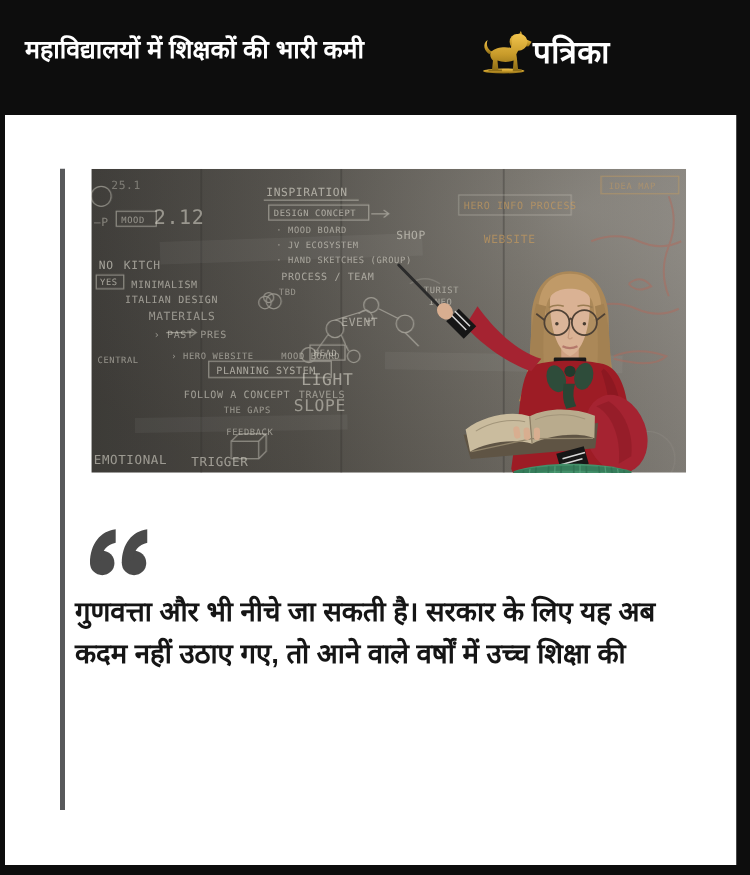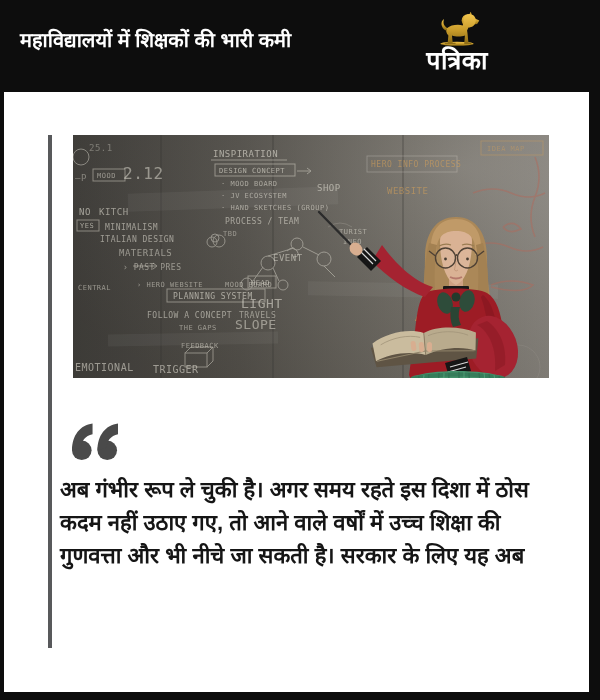--- a/index.html
+++ b/index.html
@@ -12,21 +12,21 @@
     --quote_text_color:#151515;
   }
   *{box-sizing:border-box;margin:0;padding:0;}
   body{font-family:"Liberation Sans","DejaVu Sans",sans-serif;background:#000;}
   .page{position:relative;width:600px;height:700px;background:var(--header_bg);overflow:hidden;}
 
   
   .header{position:absolute;left:0;top:0;width:516px;height:92px;background:var(--header_bg);
     display:flex;align-items:center;justify-content:space-between;padding:0 28px 12px 20px;}
   .headline{color:var(--headline_color);font-size:20px;font-weight:700;line-height:1.25;max-width:420px;}
-  .logo{display:flex;flex-direction:column;align-items:center;margin-top:4px;}
+  .logo{display:flex;flex-direction:row;align-items:center;margin-top:4px;}
   .brand{color:#fff;font-size:25px;font-weight:700;line-height:1.05;letter-spacing:.5px;}
 
   
   .card{position:absolute;left:4px;top:92px;width:585px;height:600px;background:var(--card_bg);}
   .accent-bar{position:absolute;left:44px;top:43px;width:4px;height:513px;background:var(--accent_bar);}
   .photo{position:absolute;left:69px;top:43px;width:476px;height:243px;overflow:hidden;}
   .photo svg{display:block;}
   .quote-mark{position:absolute;left:68px;top:331px;}
   .quote{position:absolute;left:56px;top:381px;width:505px;color:var(--quote_text_color);
     font-size:22px;line-height:33px;font-weight:700;}
@@ -255,18 +255,17 @@
         <g fill="#4a4a4a">
           <circle cx="10" cy="27.5" r="10"></circle>
           <path d="M0 27.5 C0 12 8.5 1.5 21 0 L21 11 C13.5 12.5 9.5 18 9.3 25 Z"></path>
           <circle cx="36" cy="27.5" r="10"></circle>
           <path d="M26 27.5 C26 12 34.5 1.5 47 0 L47 11 C39.5 12.5 35.5 18 35.3 25 Z"></path>
         </g>
       </svg>
     </div>
 
     <blockquote class="quote">
-      <p>अब गंभीर रूप ले चुकी है। अगर समय रहते इस दिशा में ठोस</p>
+      <p>गुणवत्ता और भी नीचे जा सकती है। सरकार के लिए यह अब</p>
       <p>कदम नहीं उठाए गए, तो आने वाले वर्षों में उच्च शिक्षा की</p>
-      <p>गुणवत्ता और भी नीचे जा सकती है। सरकार के लिए यह अब</p>
     </blockquote>
   </div>
 </div>
 
 </body></html>

